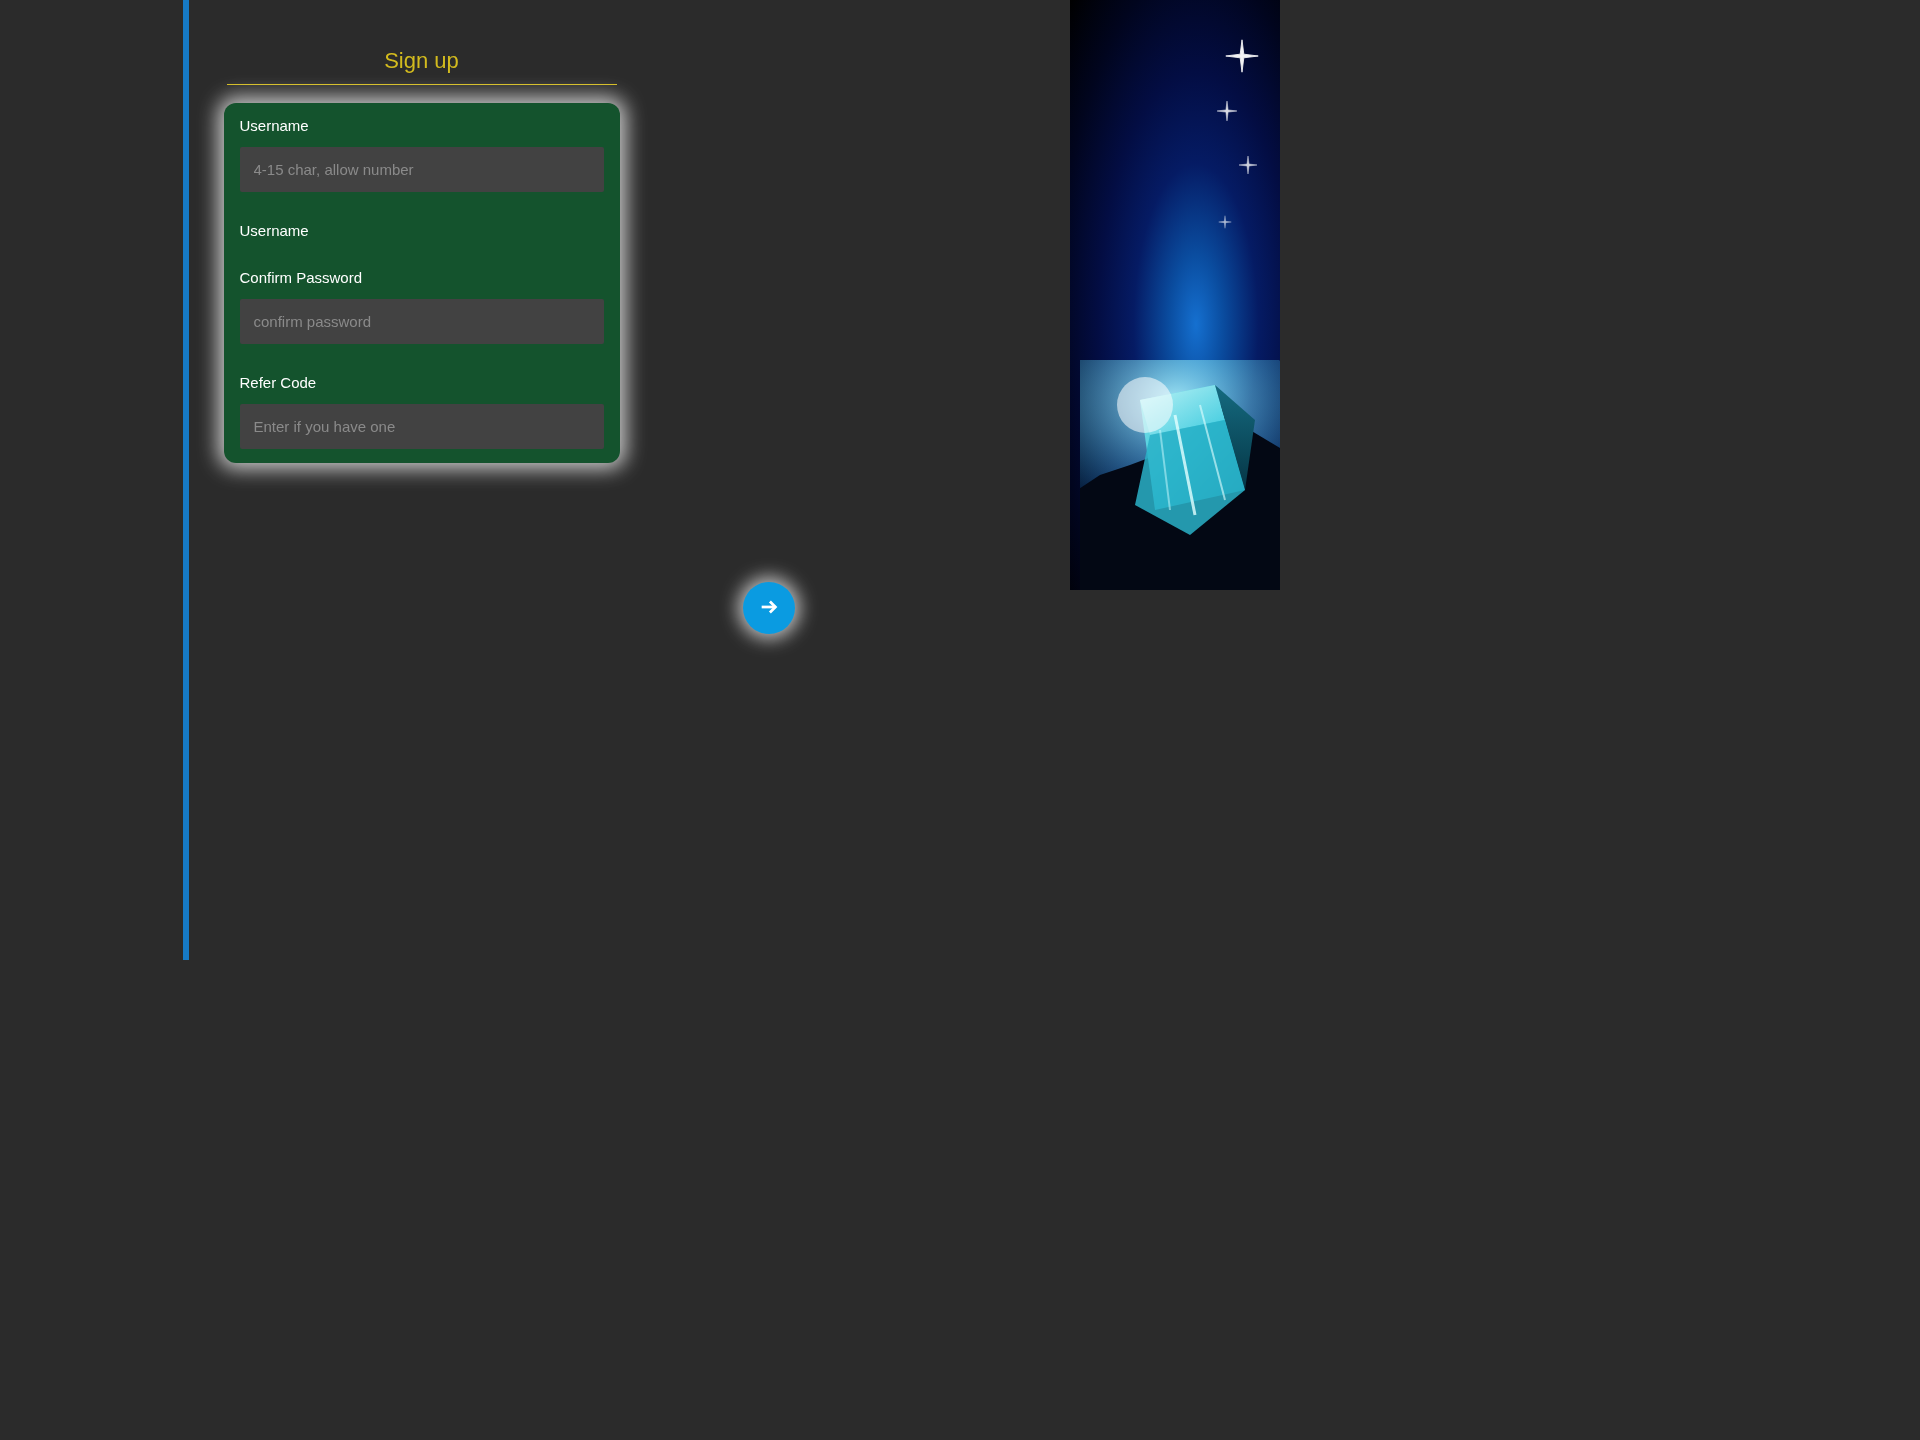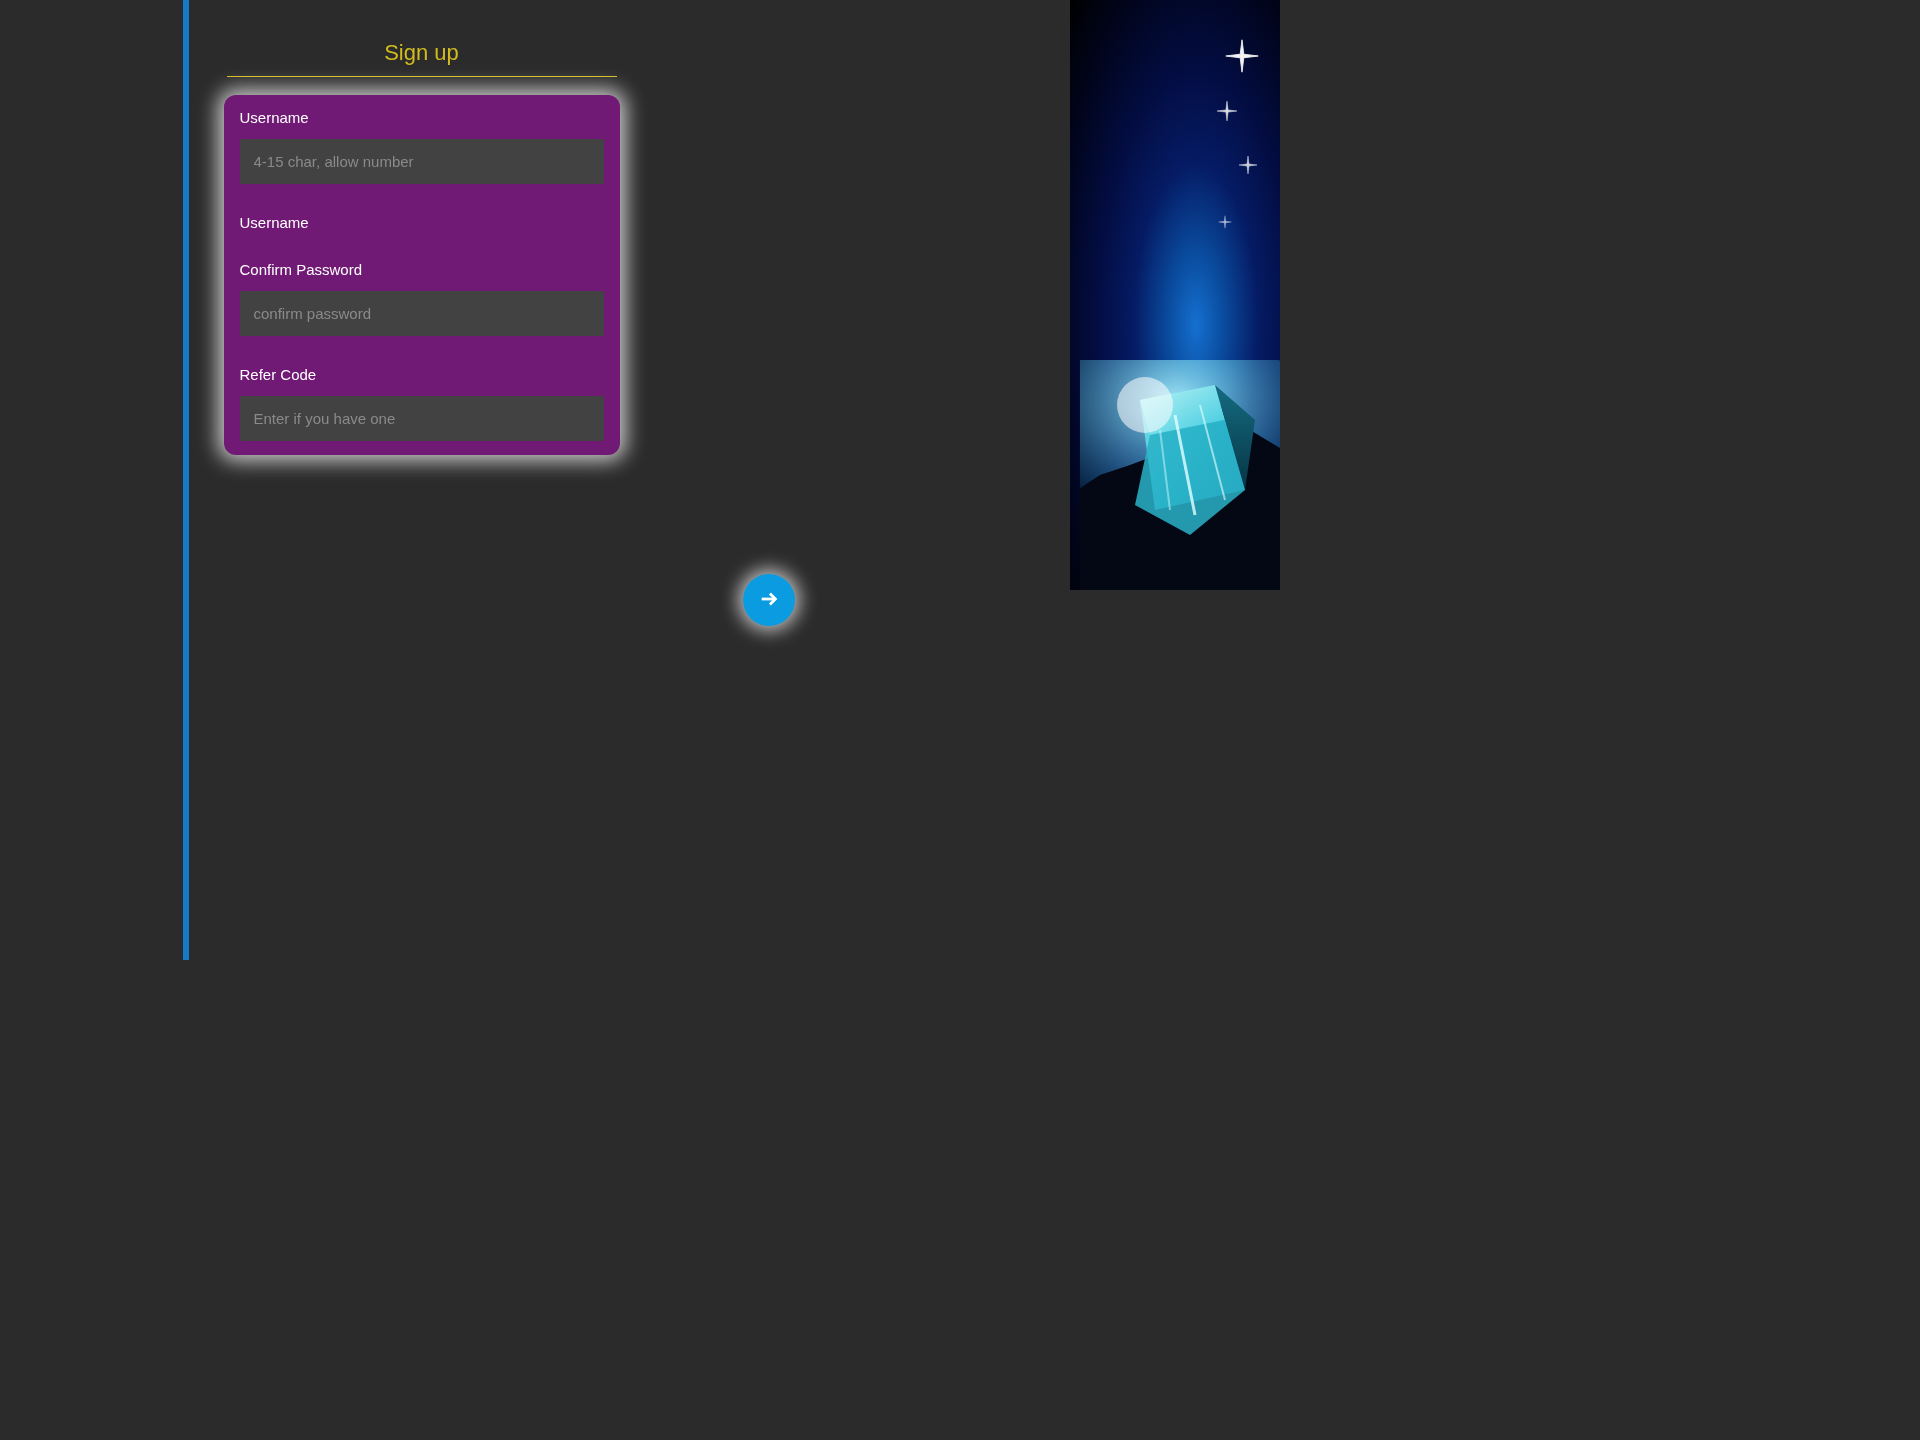--- a/index.html
+++ b/index.html
@@ -31,40 +31,40 @@
       left: 183px;
       top: 0;
       width: 6px;
       height: 100%;
       background-color: #167ac6;
     }
     
     .main-container {
       position: absolute;
       left: 189px;
-      top: 8px;
+      top: 16px;
       width: 465px;
       padding: 32px 25px 0 25px;
     }
     
     .page-title {
       color: #d3bb1e;
       font-size: 22px;
       font-weight: normal;
       text-align: center;
       padding-bottom: 10px;
       border-bottom: 1px solid #d3bb1e;
       margin-bottom: 18px;
       width: 390px;
       margin-left: auto;
       margin-right: auto;
     }
     
     .form-card {
-      background-color: #701a75;
+      background-color: #14532d;
       border-radius: 12px;
       padding: 14px 16px 14px 16px;
       box-shadow: 0 0 20px 6px rgba(255, 255, 255, 0.75);
       width: 396px;
       margin-left: auto;
       margin-right: auto;
     }
     
     .form-group {
       margin-bottom: 30px;

